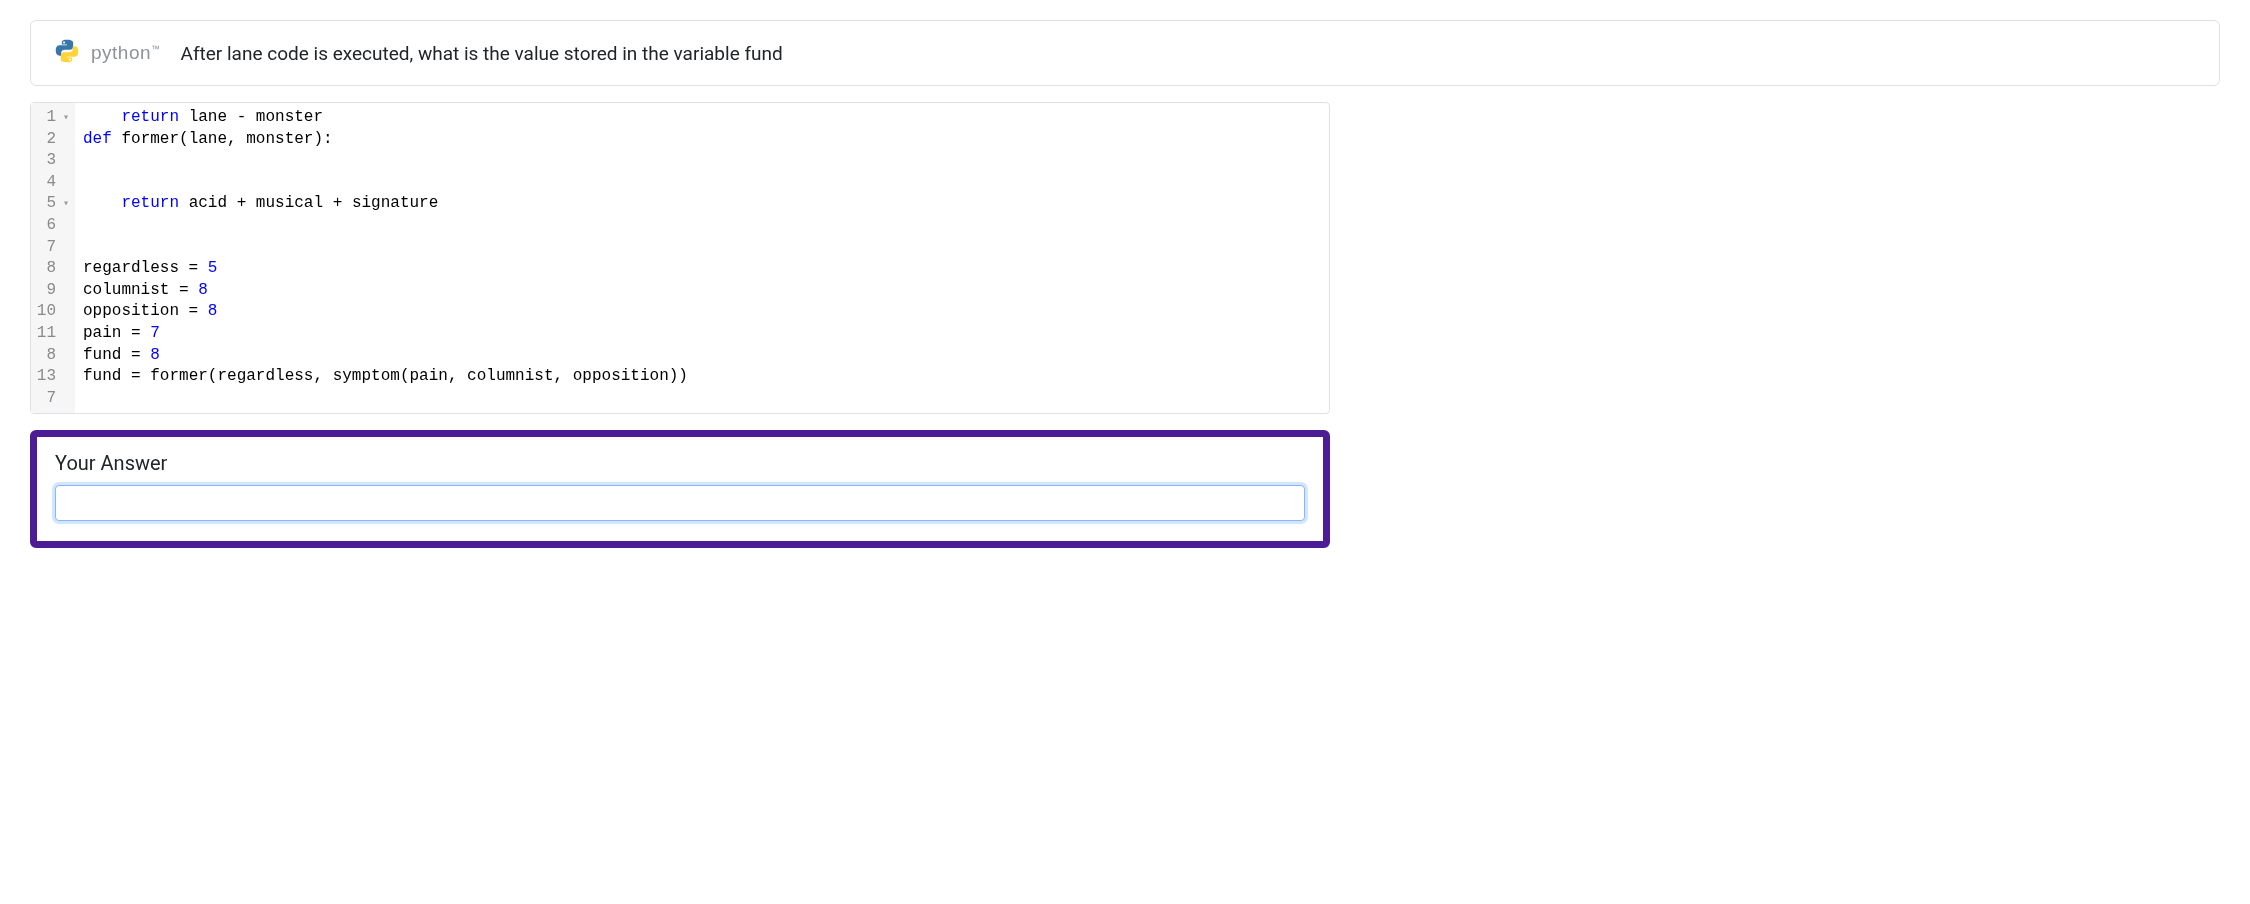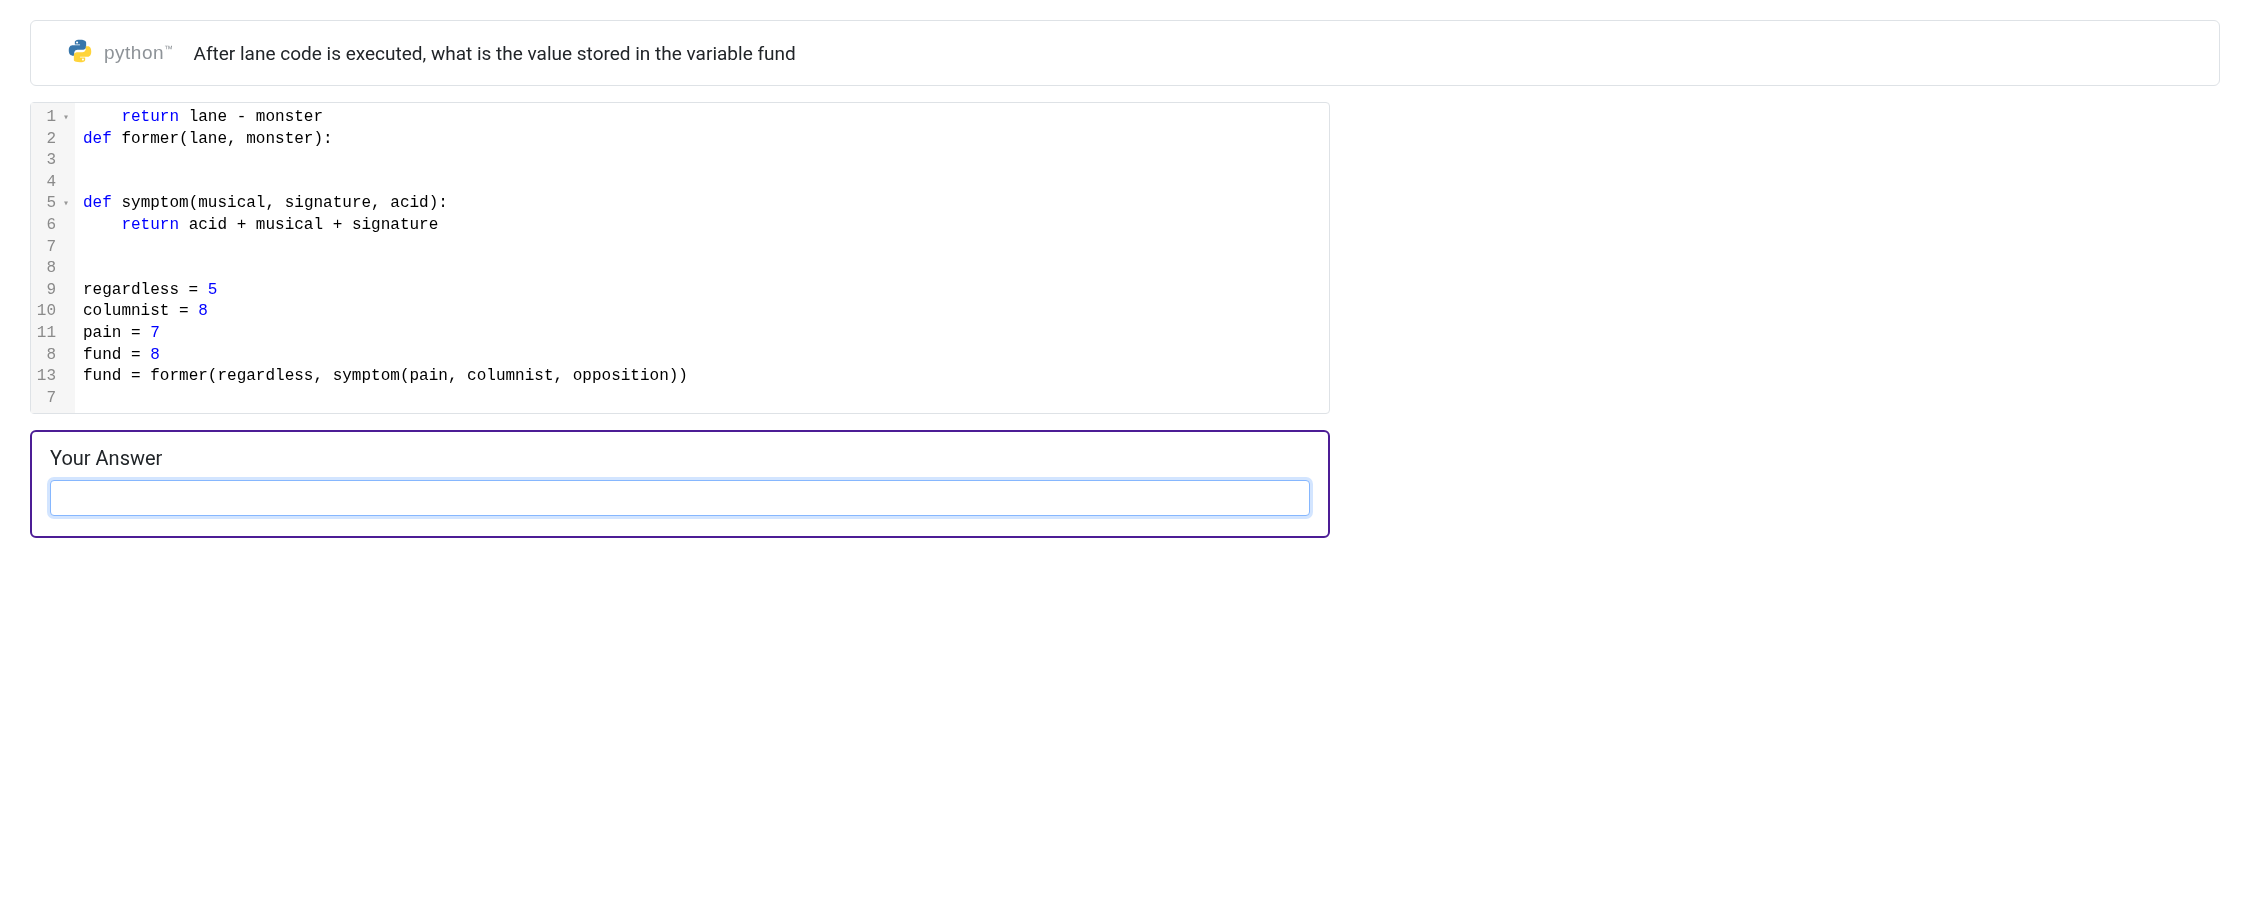--- a/index.html
+++ b/index.html
@@ -8,21 +8,21 @@
       padding: 0;
     }
     body {
       font-family: -apple-system, BlinkMacSystemFont, "Segoe UI", Roboto, Helvetica, Arial, sans-serif;
       background: #ffffff;
       padding: 20px 30px;
     }
     .question-card {
       border: 1px solid #dee2e6;
       border-radius: 6px;
-      padding: 18px 37px;
+      padding: 18px 24px;
       margin-bottom: 16px;
       display: flex;
       align-items: center;
       gap: 12px;
     }
     .python-logo {
       width: 24px;
       height: 24px;
       flex-shrink: 0;
     }
@@ -84,21 +84,21 @@
       height: 21.6px;
     }
     .tk-keyword { color: #0000ff; }
     .tk-funcname { color: #000000; }
     .tk-paren { color: #000000; }
     .tk-ident { color: #000000; }
     .tk-operator { color: #000000; }
     .tk-number { color: #0000ff; }
     .tk-comma { color: #000000; }
     .answer-card {
-      border: 2px solid #4c1d95;
+      border: 7px solid #4c1d95;
       border-radius: 6px;
       padding: 14px 18px 20px 18px;
       max-width: 1300px;
     }
     .answer-label {
       font-size: 20px;
       color: #212529;
       margin-bottom: 10px;
       font-weight: 400;
     }
@@ -186,26 +186,26 @@
       <div class="gutter-line">
         <span>7</span>
         <span class="fold-arrow">&nbsp;</span>
       </div>
     </div>
   <div class="code-body" id="codebody">
       <div class="code-line"><span>    </span><span class="tk-keyword">return</span><span> </span><span class="tk-ident">lane</span><span class="tk-operator"> - </span><span class="tk-ident">monster</span></div>
       <div class="code-line"><span class="tk-keyword">def</span><span> </span><span class="tk-funcname">former</span><span class="tk-paren">(</span><span class="tk-ident">lane</span><span class="tk-comma">, </span><span class="tk-ident">monster</span><span class="tk-paren">):</span></div>
       <div class="code-line">&nbsp;</div>
       <div class="code-line">&nbsp;</div>
-      <div class="code-line"><span class="tk-keyword">def</span><span> </span><span class="tk-funcname">symptom</span><span class="tk-paren">(</span><span class="tk-ident">musical</span><span class="tk-comma">, </span><span class="tk-ident">signature</span><span class="tk-comma">, </span><span class="tk-ident">acid</span><span class="tk-paren">):</span></div>
       <div class="code-line"><span>    </span><span class="tk-keyword">return</span><span> </span><span class="tk-ident">acid</span><span class="tk-operator"> + </span><span class="tk-ident">musical</span><span class="tk-operator"> + </span><span class="tk-ident">signature</span></div>
       <div class="code-line">&nbsp;</div>
       <div class="code-line">&nbsp;</div>
       <div class="code-line"><span class="tk-ident">regardless</span><span class="tk-operator"> = </span><span class="tk-number">5</span></div>
       <div class="code-line"><span class="tk-ident">columnist</span><span class="tk-operator"> = </span><span class="tk-number">8</span></div>
+      <div class="code-line"><span class="tk-ident">opposition</span><span class="tk-operator"> = </span><span class="tk-number">8</span></div>
       <div class="code-line"><span class="tk-ident">pain</span><span class="tk-operator"> = </span><span class="tk-number">7</span></div>
       <div class="code-line"><span class="tk-ident">fund</span><span class="tk-operator"> = </span><span class="tk-number">8</span></div>
       <div class="code-line"><span class="tk-ident">fund</span><span class="tk-operator"> = </span><span class="tk-ident">former</span><span class="tk-paren">(</span><span class="tk-ident">regardless</span><span class="tk-comma">, </span><span class="tk-ident">symptom</span><span class="tk-paren">(</span><span class="tk-ident">pain</span><span class="tk-comma">, </span><span class="tk-ident">columnist</span><span class="tk-comma">, </span><span class="tk-ident">opposition</span><span class="tk-paren">))</span></div>
     </div>
 </div>
 
 <div class="answer-card">
   <div class="answer-label">Your Answer</div>
   <input type="text" class="answer-input" autofocus="" placeholder="" style="">
 </div>

